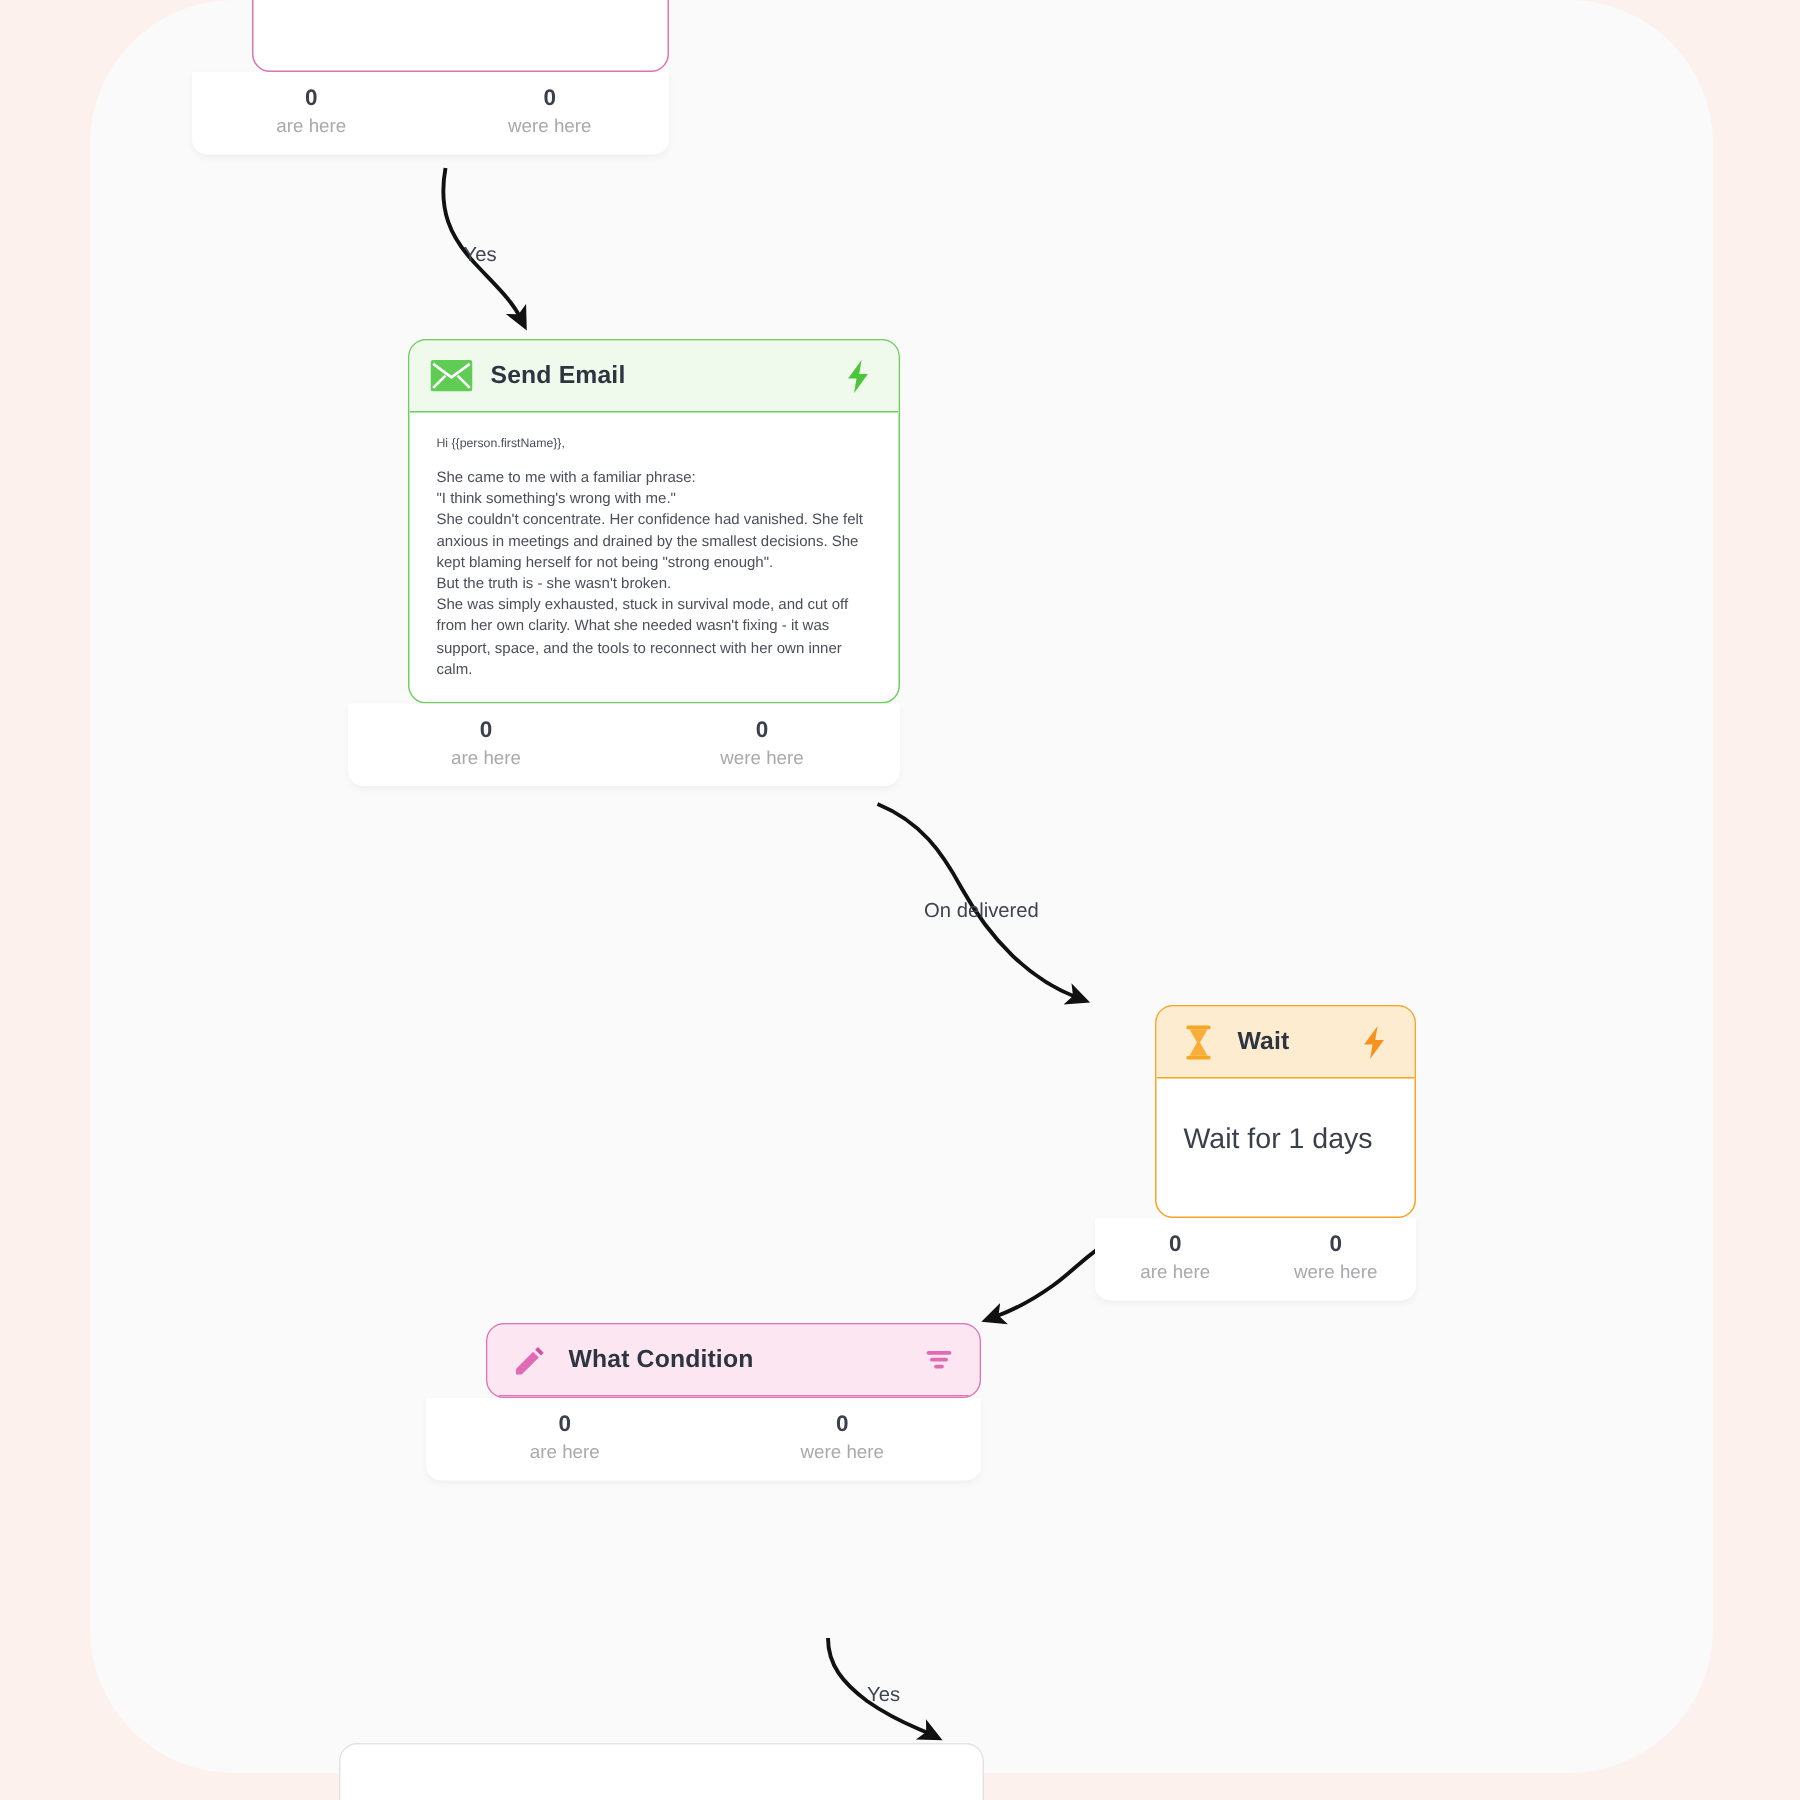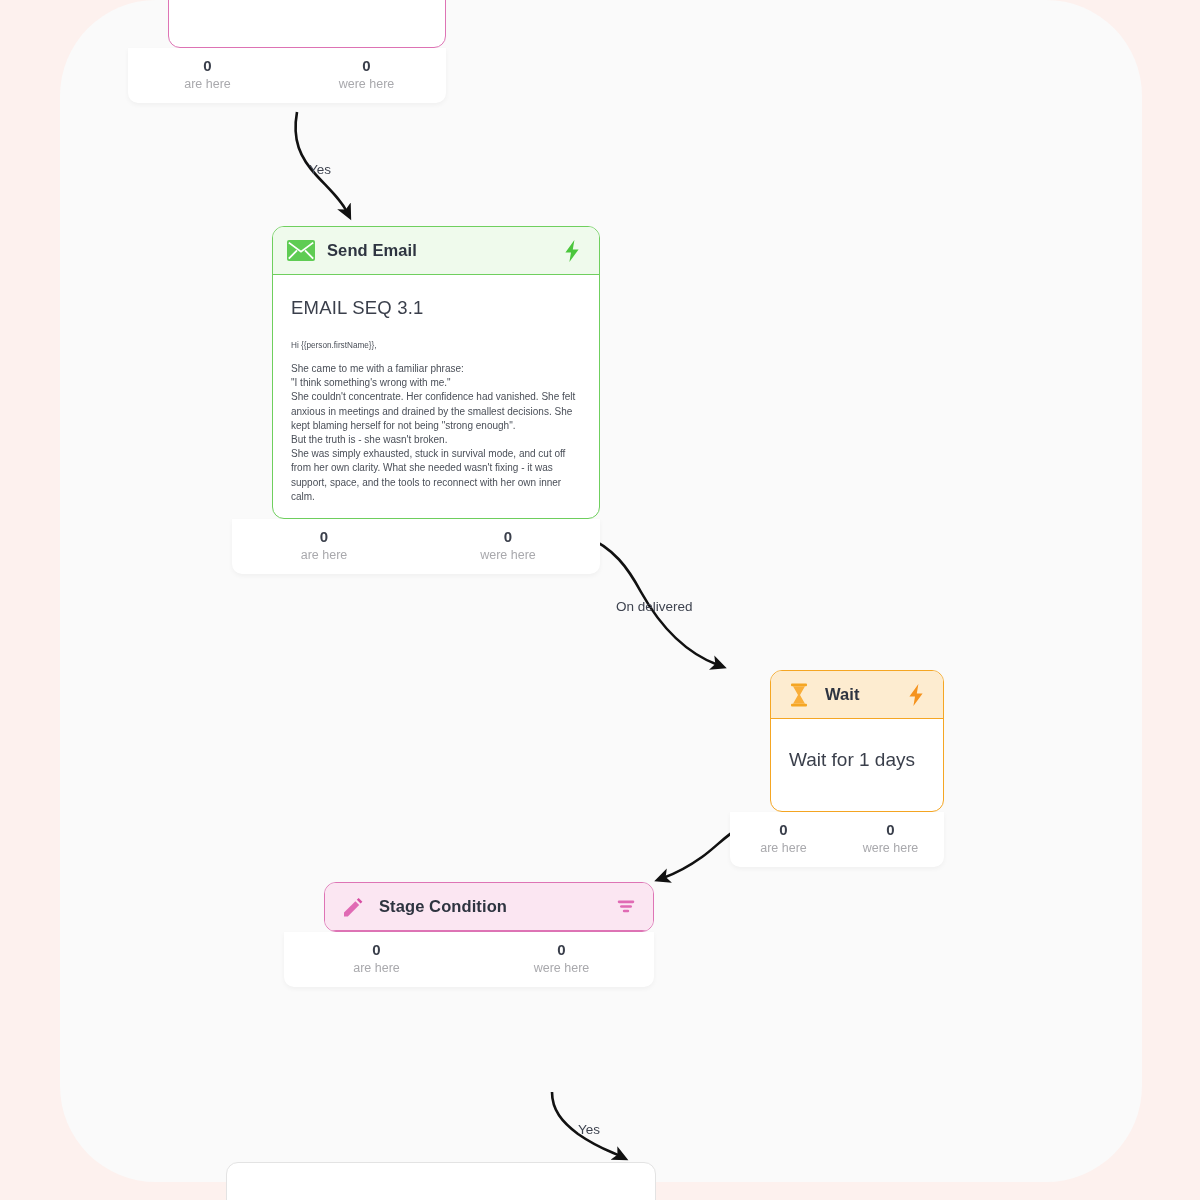--- a/index.html
+++ b/index.html
@@ -218,21 +218,20 @@
           </svg>
         </span>
         <span class="head-title">Send Email</span>
         <span class="head-action">
           <svg width="22" height="24" viewBox="0 0 20 24">
             <path d="M12.4 1 L3.4 13.4 L9 13.4 L7.4 23 L16.6 10.4 L10.8 10.4 Z" fill="#4bc63c"></path>
           </svg>
         </span>
       </div>
       <div class="card-body">
-        <div class="email-subject">EMAIL SEQ 3.1</div>
         <div class="email-greeting">Hi {{person.firstName}},</div>
         <div class="email-para" style="white-space: pre-line;">She came to me with a familiar phrase:
 "I think something's wrong with me."
 She couldn't concentrate. Her confidence had vanished. She felt anxious in meetings and drained by the smallest decisions. She kept blaming herself for not being "strong enough".
 But the truth is - she wasn't broken.
 She was simply exhausted, stuck in survival mode, and cut off from her own clarity. What she needed wasn't fixing - it was support, space, and the tools to reconnect with her own inner calm.</div>
       </div>
     </div>
     <div class="stats">
       <div class="stat">
@@ -281,21 +280,21 @@
 
   <div class="node" id="node-cond">
     <div class="card pink">
       <div class="card-head">
         <span class="head-icon">
           <svg width="24" height="24" viewBox="0 0 24 24">
             <path d="M3 17.6 L14.4 6.2 L18.2 10 L6.8 21.4 L3 21.4 Z" fill="#e06ab4"></path>
             <path d="M15.8 4.8 L17.6 3 L21.4 6.8 L19.6 8.6 Z" fill="#d74ea3"></path>
           </svg>
         </span>
-        <span class="head-title">Stage Condition</span>
+        <span class="head-title">What Condition</span>
         <span class="head-action">
           <svg width="22" height="22" viewBox="0 0 24 24">
             <rect x="3" y="5" width="18" height="2.8" rx="1.4" fill="#e06ab4"></rect>
             <rect x="5.5" y="10" width="13" height="2.8" rx="1.4" fill="#e06ab4"></rect>
             <rect x="8.5" y="15" width="7" height="2.8" rx="1.4" fill="#e06ab4"></rect>
           </svg>
         </span>
       </div>
     </div>
     <div class="stats">

